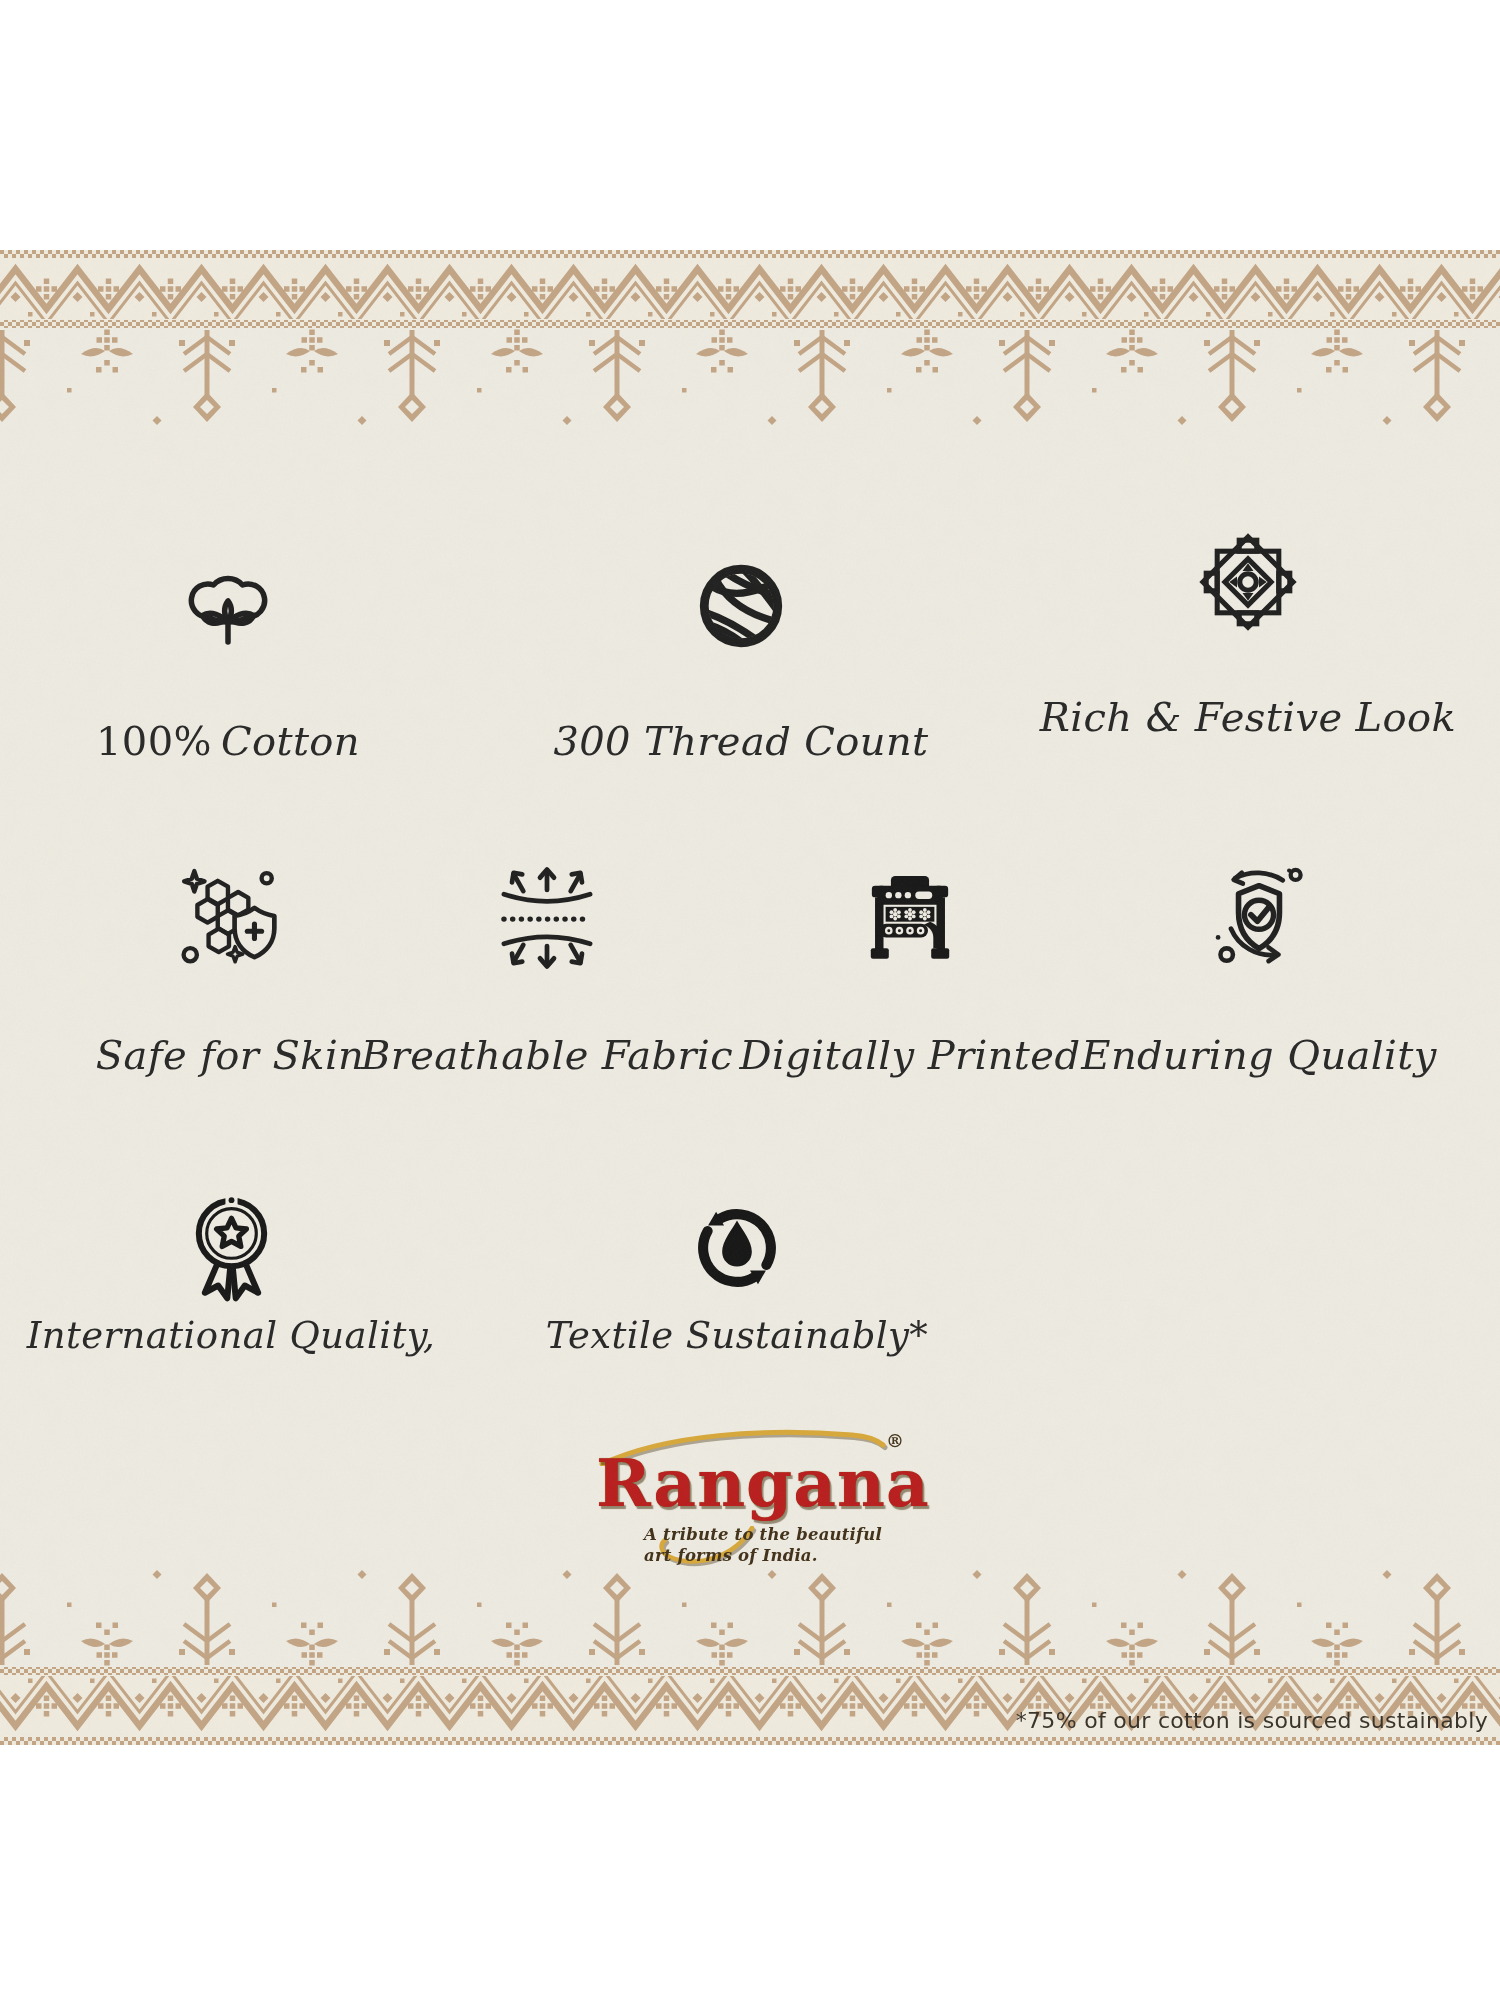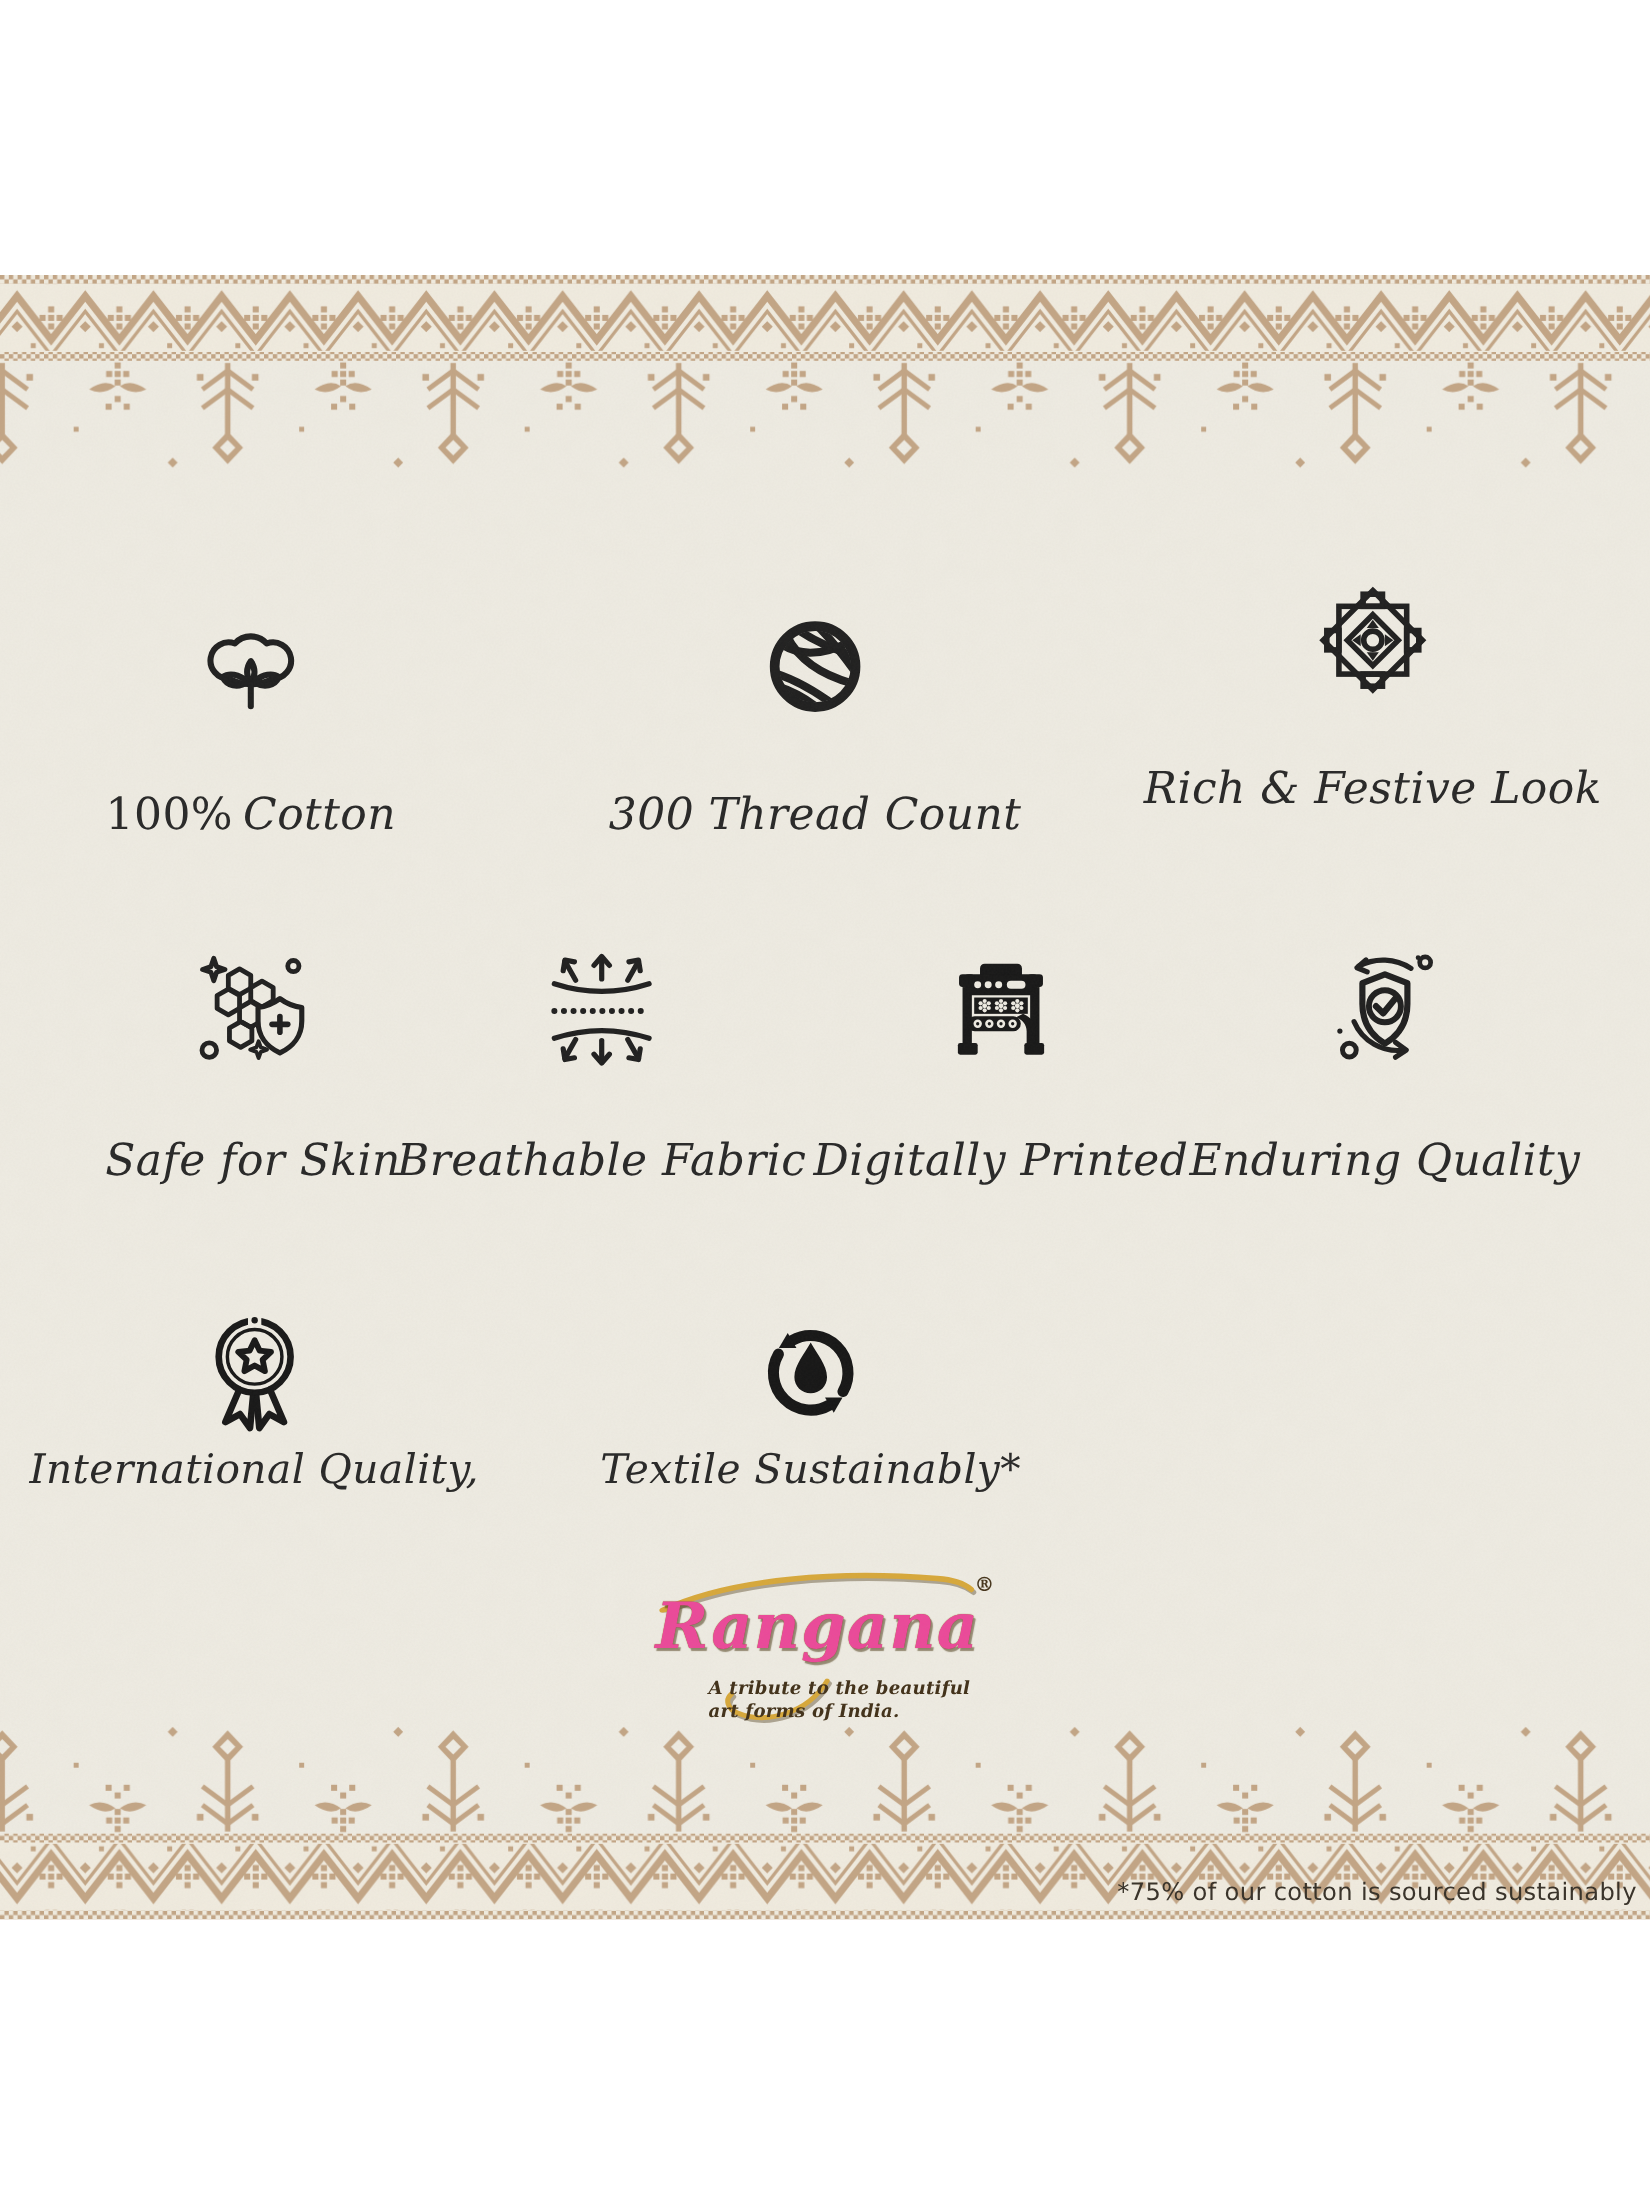--- a/index.html
+++ b/index.html
@@ -12,22 +12,22 @@
   .icw{display:flex;align-items:center;justify-content:center;}
   .r1 .icw,.r2 .icw{height:112px;}
   .r3 .icw{height:130px;}
   .lbl{font-style:italic;color:#262626;letter-spacing:.4px;}
   .r1 .lbl,.r2 .lbl{margin-top:56px;font-size:40px;white-space:nowrap;}
   .r2 .lbl{margin-top:58px;}
   .r3 .lbl{font-size:37px;line-height:1.22;}
   .r3 .lbl div{white-space:nowrap;}
   .rm{font-style:normal;margin-right:9px;}
   .logo{position:absolute;left:596px;top:1428px;width:300px;height:160px;}
-  .logo-script{position:absolute;left:0;top:16px;font-style:italic;font-weight:bold;font-size:58px;
-      color:#ec4899;letter-spacing:1px;
+  .logo-script{position:absolute;left:0;top:16px;font-weight:bold;font-size:66px;
+      color:#b91c1c;letter-spacing:1px;
       text-shadow:2px 3px 1px rgba(72,56,20,.55), 0 0 1px #8a6a1f;}
   .logo-reg{position:absolute;right:-8px;top:2px;font-size:18px;color:#44331a;font-weight:bold;}
   .logo-swoosh{position:absolute;left:-2px;top:-2px;}
   .logo-tail{position:absolute;left:6px;top:98px;}
   .tagline{position:absolute;right:14px;top:96px;text-align:left;font-style:italic;font-weight:bold;
       font-size:16.5px;line-height:1.3;color:#402f17;letter-spacing:.2px;}
   .footnote{position:absolute;right:12px;top:1708px;font-family:"DejaVu Sans", sans-serif;
       font-size:22px;color:#3a342b;letter-spacing:.3px;z-index:9;}
 </style>
 </head>

